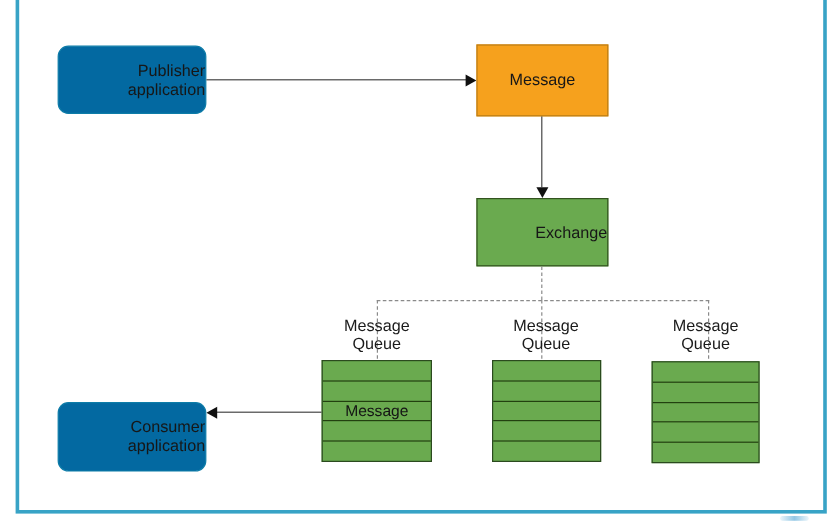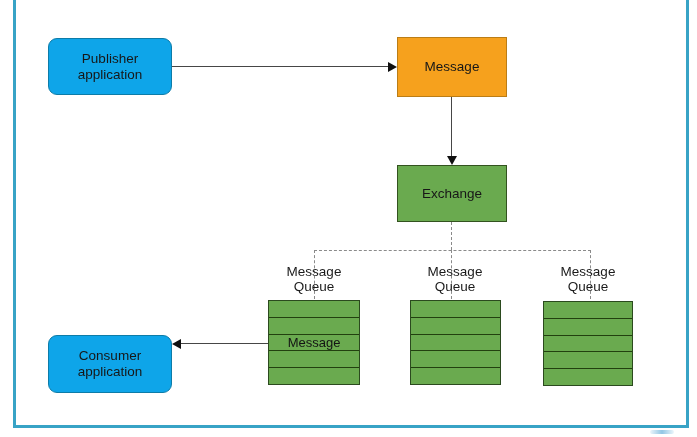--- a/index.html
+++ b/index.html
@@ -10,21 +10,21 @@
   }
   .frame{
     position:absolute;left:13px;top:-6px;width:676px;height:434px;
     border:3px solid #38a3c6;box-sizing:border-box;background:transparent;
   }
   .node{
     position:absolute;display:flex;flex-direction:column;align-items:center;justify-content:center;
     box-sizing:border-box;color:#171717;font-size:13.5px;line-height:16px;text-align:center;
   }
   .blue{
-    background:#0ea5e9;border:1.5px solid #0d7ca8;border-radius:9px;
+    background:#0369a1;border:1.5px solid #0d7ca8;border-radius:9px;align-items:flex-end;
   }
   .orange{
     background:#f6a11d;border:1px solid #bb7d16;
   }
   .green{
     background:#6aaa4f;border:1px solid #33531f;
   }
   .queue{
     position:absolute;display:flex;flex-direction:column;
     background:#6aaa4f;border:1.5px solid #2b4a1e;box-sizing:border-box;
@@ -64,21 +64,21 @@
 <div class="hline" style="left:172px;top:66px;width:217px;"></div>
 <div class="arr arr-right" style="left:388px;top:62px;"></div>
 
 <div class="node orange" style="left:397px;top:37px;width:110px;height:60px;">
   <span>Message</span>
 </div>
 
 <div class="vline" style="left:451px;top:97px;height:59px;"></div>
 <div class="arr arr-down" style="left:447px;top:156px;"></div>
 
-<div class="node green" style="left:397px;top:165px;width:110px;height:57px;">
+<div class="node green" style="left:397px;top:165px;width:110px;height:57px;align-items:flex-end;">
   <span>Exchange</span>
 </div>
 
 <div class="dash-v" style="left:451px;top:222px;height:28px;"></div>
 <div class="dash-h" style="left:314px;top:250px;width:277px;"></div>
 <div class="dash-v" style="left:314px;top:250px;height:49px;"></div>
 <div class="dash-v" style="left:451px;top:250px;height:49px;"></div>
 <div class="dash-v" style="left:590px;top:250px;height:49px;"></div>
 
 <div class="qlabel" style="left:259px;top:264px;">

